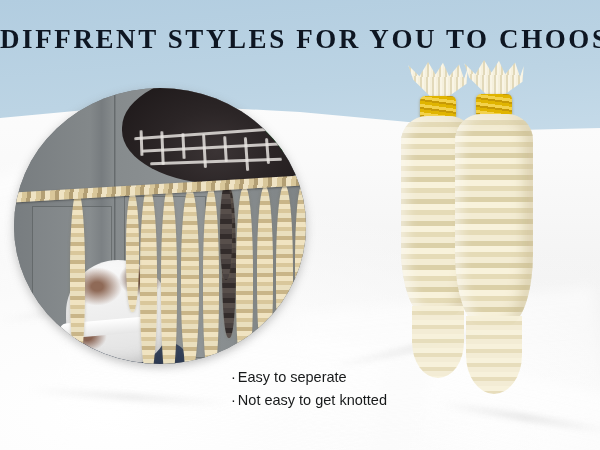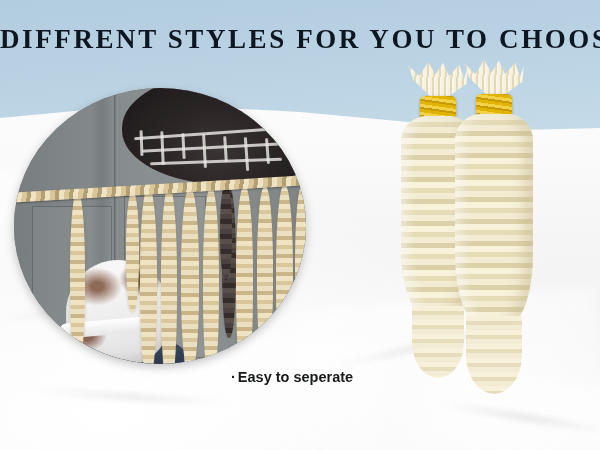--- a/index.html
+++ b/index.html
@@ -168,21 +168,21 @@
     position:absolute;left:50%;transform:translateX(-50%);
     background:repeating-linear-gradient(180deg,
       #f7f1da 0 5px,#e6dcb9 5px 9px,#f3ecd3 9px 14px);
     border-radius:0 0 50% 50%;
     filter:blur(.3px);opacity:.95;
   }
 
   
   .bullets{
     position:absolute;left:231px;top:366px;width:260px;
-    color:#17191a;font-size:14.5px;line-height:23px;font-weight:700;
+    color:#17191a;font-size:14.5px;line-height:23px;font-weight:400;
   }
   .bullets div{white-space:nowrap;}
   .bullets .dot{margin-right:2px;}
 </style>
 </head>
 <body>
 
 <div class="stage">
 
   <div class="sky"></div>
@@ -256,15 +256,18 @@
         <div class="tie" style="top: 34px;"></div>
         <div class="wave" style="top: 54px; width: 78px; height: 212px;"></div>
         <div class="tip" style="top: 256px; width: 56px; height: 78px;"></div>
       </div>
     </div>
 
   <div class="bullets">
     <div>
       <span class="dot">·</span><span>Easy to seperate</span>
     </div>
+    <div>
+      <span class="dot">·</span><span>Not easy to get knotted</span>
+    </div>
   </div>
 
 </div>
 
 </body></html>

